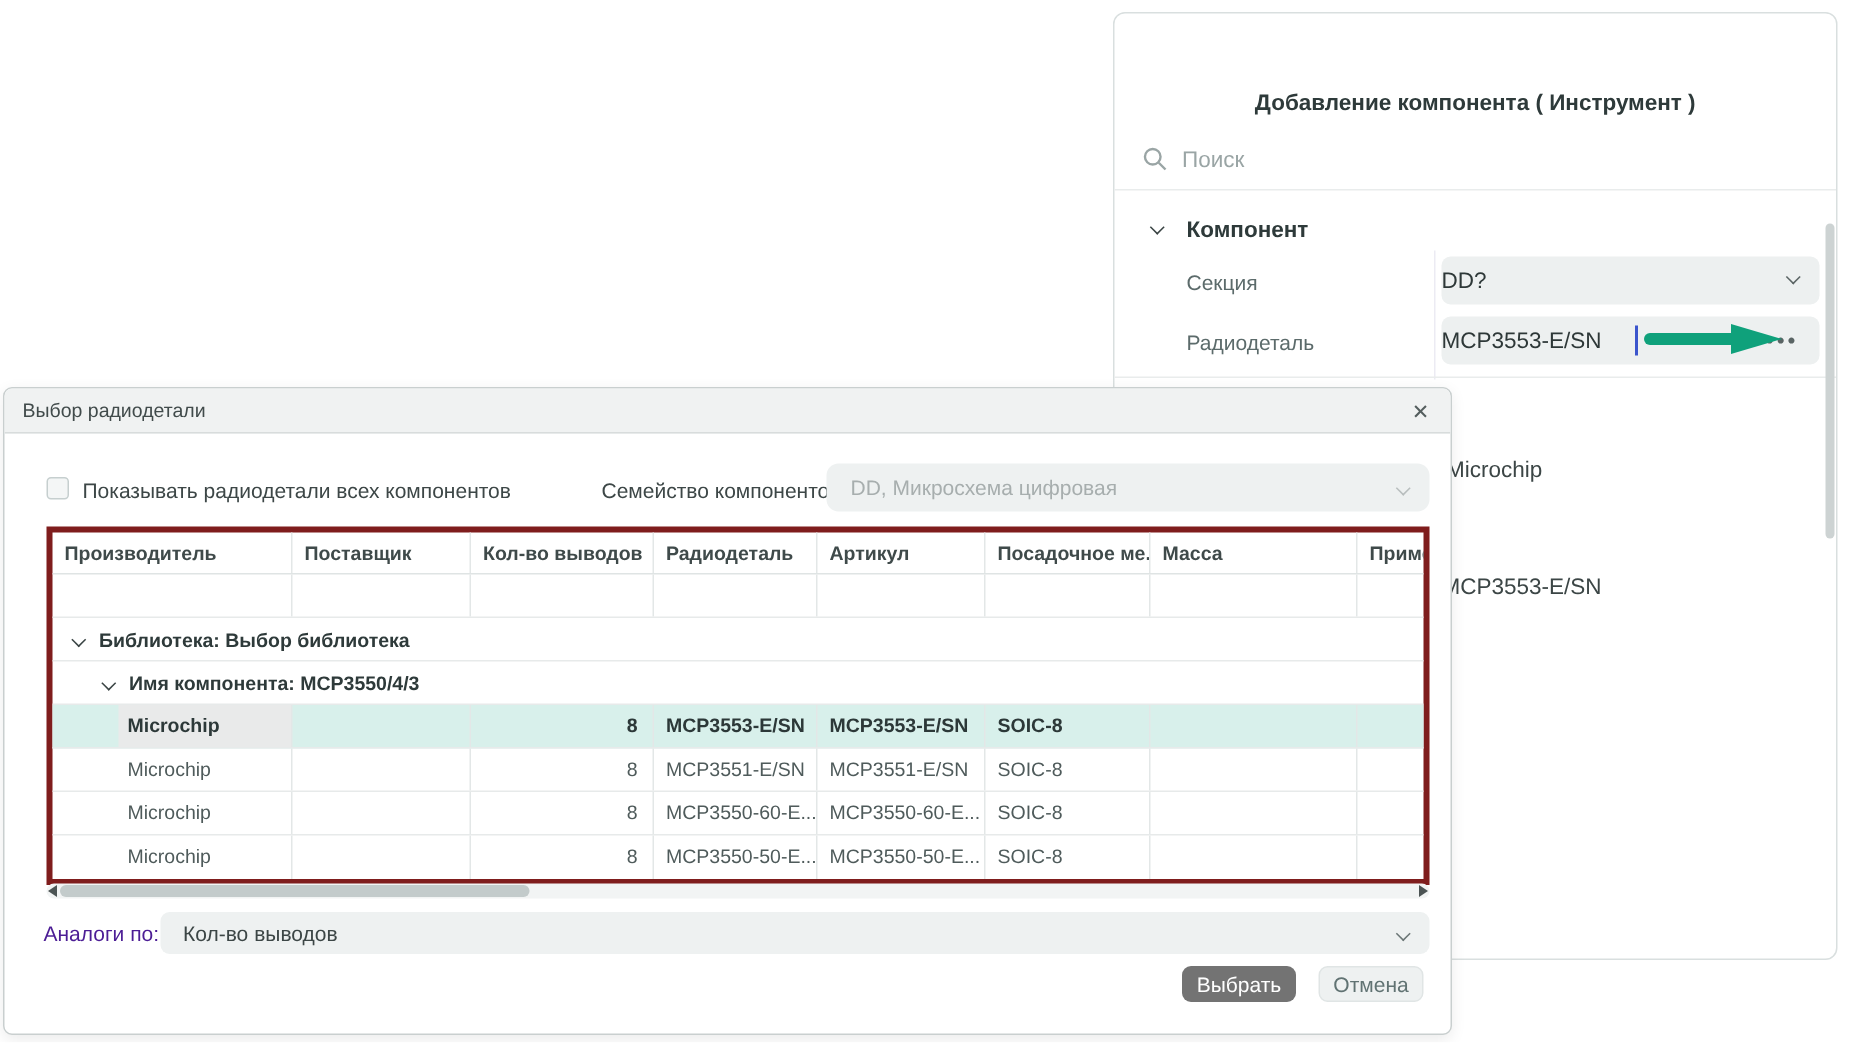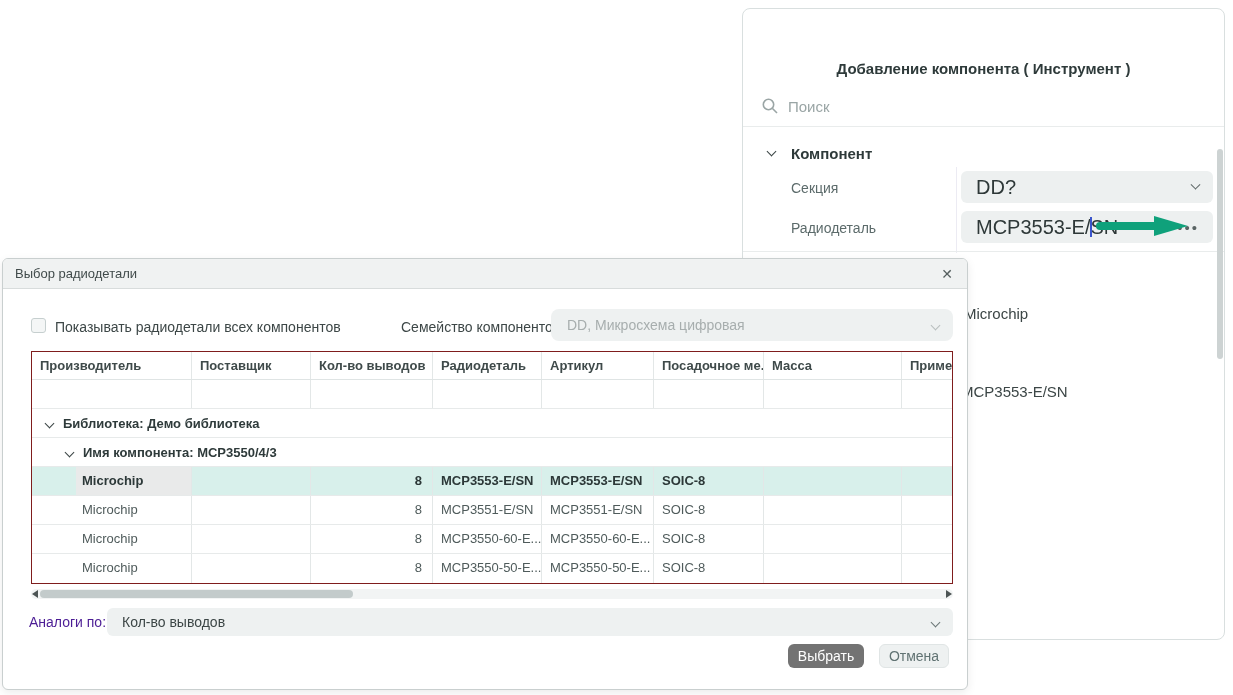--- a/index.html
+++ b/index.html
@@ -24,21 +24,21 @@
   .pp-search input::placeholder { color:#9aa5a5; opacity:1; }
   .pp-divider { position:absolute; left:0; width:100%; height:1px; background:#e9ecec; }
   .pp-sect-head { position:absolute; left:0; top:134px; height:22px; width:100%; }
   .chev { display:inline-block; width:7px; height:7px; border-right:1.6px solid currentColor;
     border-bottom:1.6px solid currentColor; transform:rotate(45deg); }
   .pp-sect-chev { position:absolute; left:25px; top:5px; color:#3a4444; }
   .pp-sect-label { position:absolute; left:48px; top:2px; font-size:15px; font-weight:bold; color:#2e3a3a; }
   .pp-row-label { position:absolute; left:48px; font-size:14px; color:#5c6b6b; }
   .pp-value { position:absolute; left:218px; width:252px; height:32px; background:#edf0f0;
     border-radius:6px; display:flex; align-items:center; cursor:pointer; }
-  .pp-value .val { padding-left:15px; font-size:20px; color:#2e3838; }
+  .pp-value .val { font-size:15px; color:#2e3838; }
   .pp-value .trail { margin-left:auto; margin-right:14px; color:#5a6464; }
   .pp-coldivider { position:absolute; left:213px; top:158px; width:1px; height:86px; background:#ecebf3; }
   .pp-caret { position:absolute; left:347px; top:208px; width:2px; height:20px; background:#3b55cc; }
   .pp-dots { font-size:15px; letter-spacing:2px; color:#3f4848; }
   .pp-peek { position:absolute; font-size:15px; color:#3c4646; white-space:nowrap; }
   .pp-vscroll { position:absolute; left:474px; top:140px; width:6px; height:210px;
     background:#cdd3d3; border-radius:3px; cursor:grab; }
   .pp-arrow { position:absolute; left:351px; top:205px; width:96px; height:24px; z-index:3; pointer-events:none; }
 
   
@@ -53,21 +53,21 @@
     border:1px solid #c6cfcf; border-radius:3px; cursor:pointer; }
   .dlg-cb-label { position:absolute; left:52px; top:60px; font-size:14px; color:#3d4747; }
   .dlg-family-label { position:absolute; left:398px; top:60px; font-size:14px; color:#3d4747; }
   .dlg-select { background:#eef1f1; border-radius:8px; display:flex; align-items:center;justify-content:space-between; }
   .dlg-family { position:absolute; left:548px; top:50px; width:402px; height:32px; cursor:default; }
   .dlg-family .val { padding-left:16px; font-size:14px; color:#a7aeae; }
   .dlg-select .trail { margin-left:auto; margin-right:14px; }
   .dlg-family .trail { color:#b8bebe; }
 
   
-  .tbl { position:absolute; left:28px; top:92px; width:922px; border:1px solid #7f1d1d; background:#fff; }
+  .tbl { position:absolute; left:28px; top:92px; width:922px; border:4px solid #7f1d1d; background:#fff; }
   .trow { display:flex; width:100%; }
   .c0{width:160px;} .c1{width:119px;} .c2{width:122px;} .c3{width:109px;}
   .c4{width:112px;} .c5{width:110px;} .c6{width:138px;} .c7{flex:1;}
   .tbl-head { height:28px; border-bottom:1px solid #dfe4e4; }
   .tbl-head .cell { font-size:13px; font-weight:bold; color:#3f4a4a; line-height:27px; }
   .cell { padding-left:8px; border-right:1px solid #e3e7e7; overflow:hidden; white-space:nowrap; }
   .cell:last-child { border-right:none; }
   .tbl-filter { height:29px; border-bottom:1px solid #e7eaea; }
   .tbl-filter .cell { cursor:text; }
   .grp { height:29px; border-bottom:1px solid #e7eaea; display:flex; align-items:center;
@@ -190,21 +190,21 @@
         <div class="cell c2"></div>
         <div class="cell c3"></div>
         <div class="cell c4"></div>
         <div class="cell c5"></div>
         <div class="cell c6"></div>
         <div class="cell c7"></div>
       </div>
 
       <div class="grp grp1">
         <span class="chev"></span>
-        <span>Библиотека: Демо библиотека</span>
+        <span>Библиотека: Выбор библиотека</span>
       </div>
       <div class="grp grp2">
         <span class="chev"></span>
         <span>Имя компонента: MCP3550/4/3</span>
       </div>
 
       <div class="trow drow selected">
         <div class="cell c0 mcell">
             <span class="indent"></span>
             <span class="mtxt">Microchip</span>

